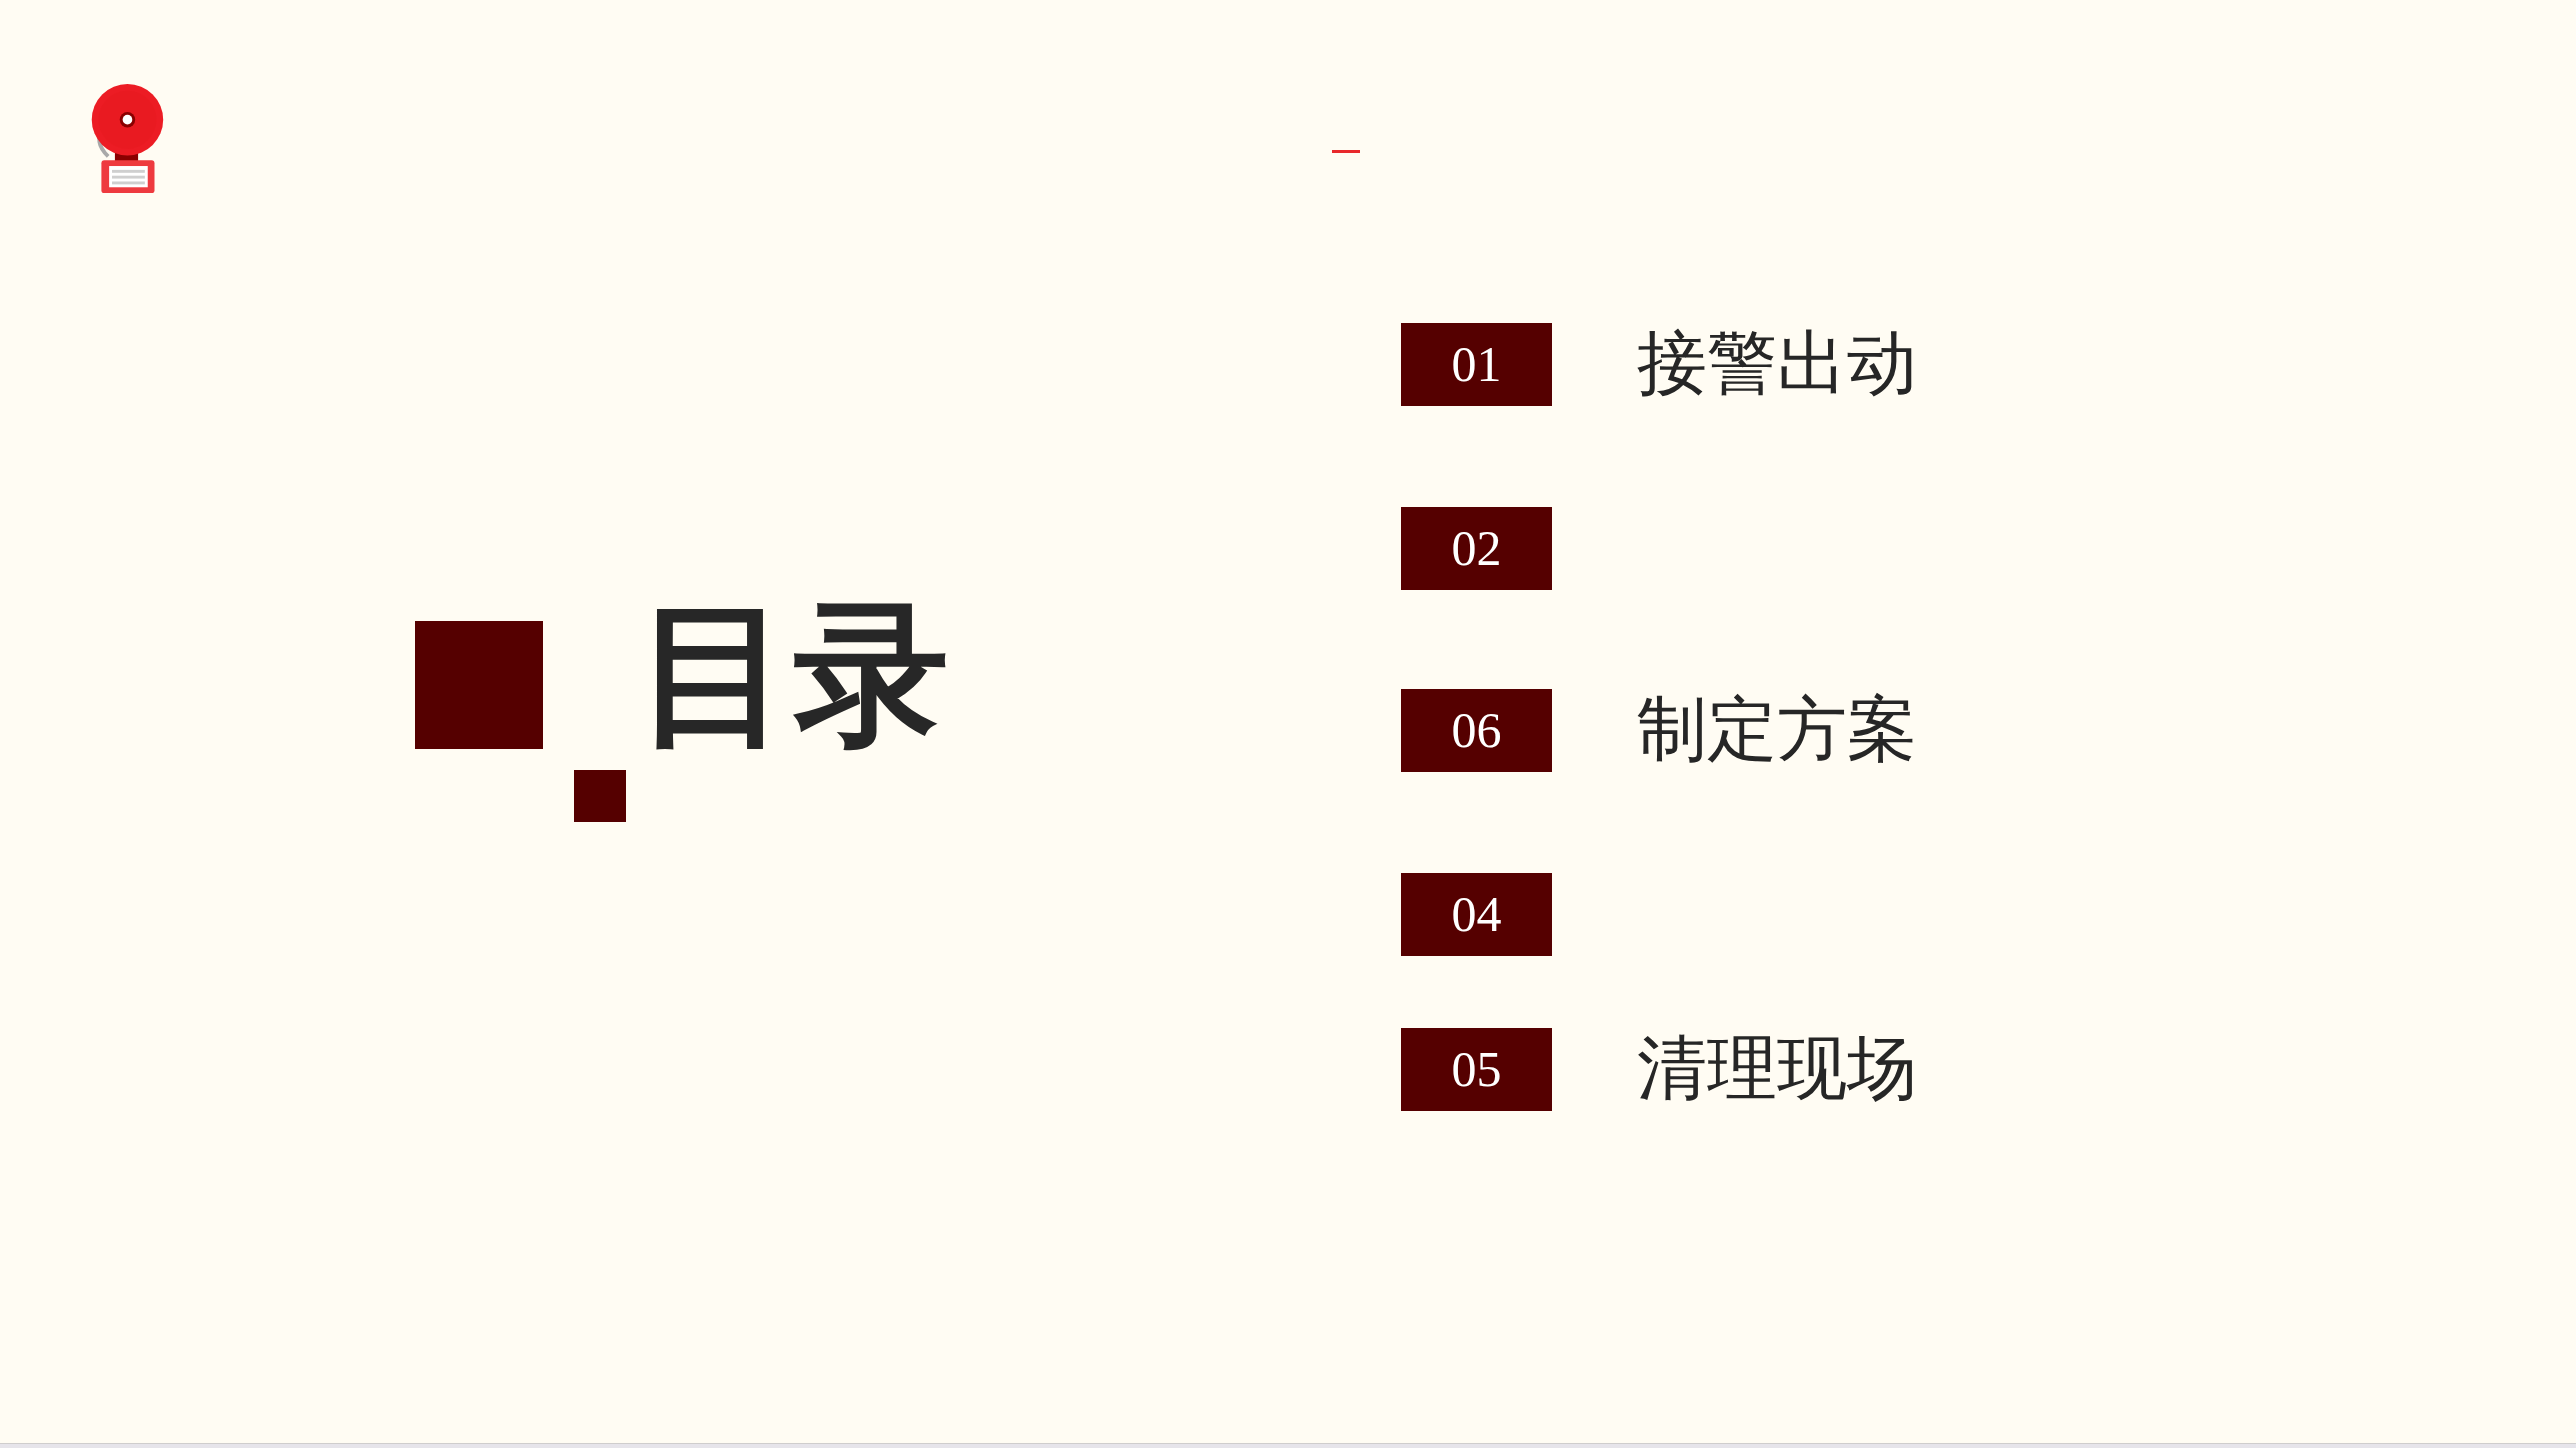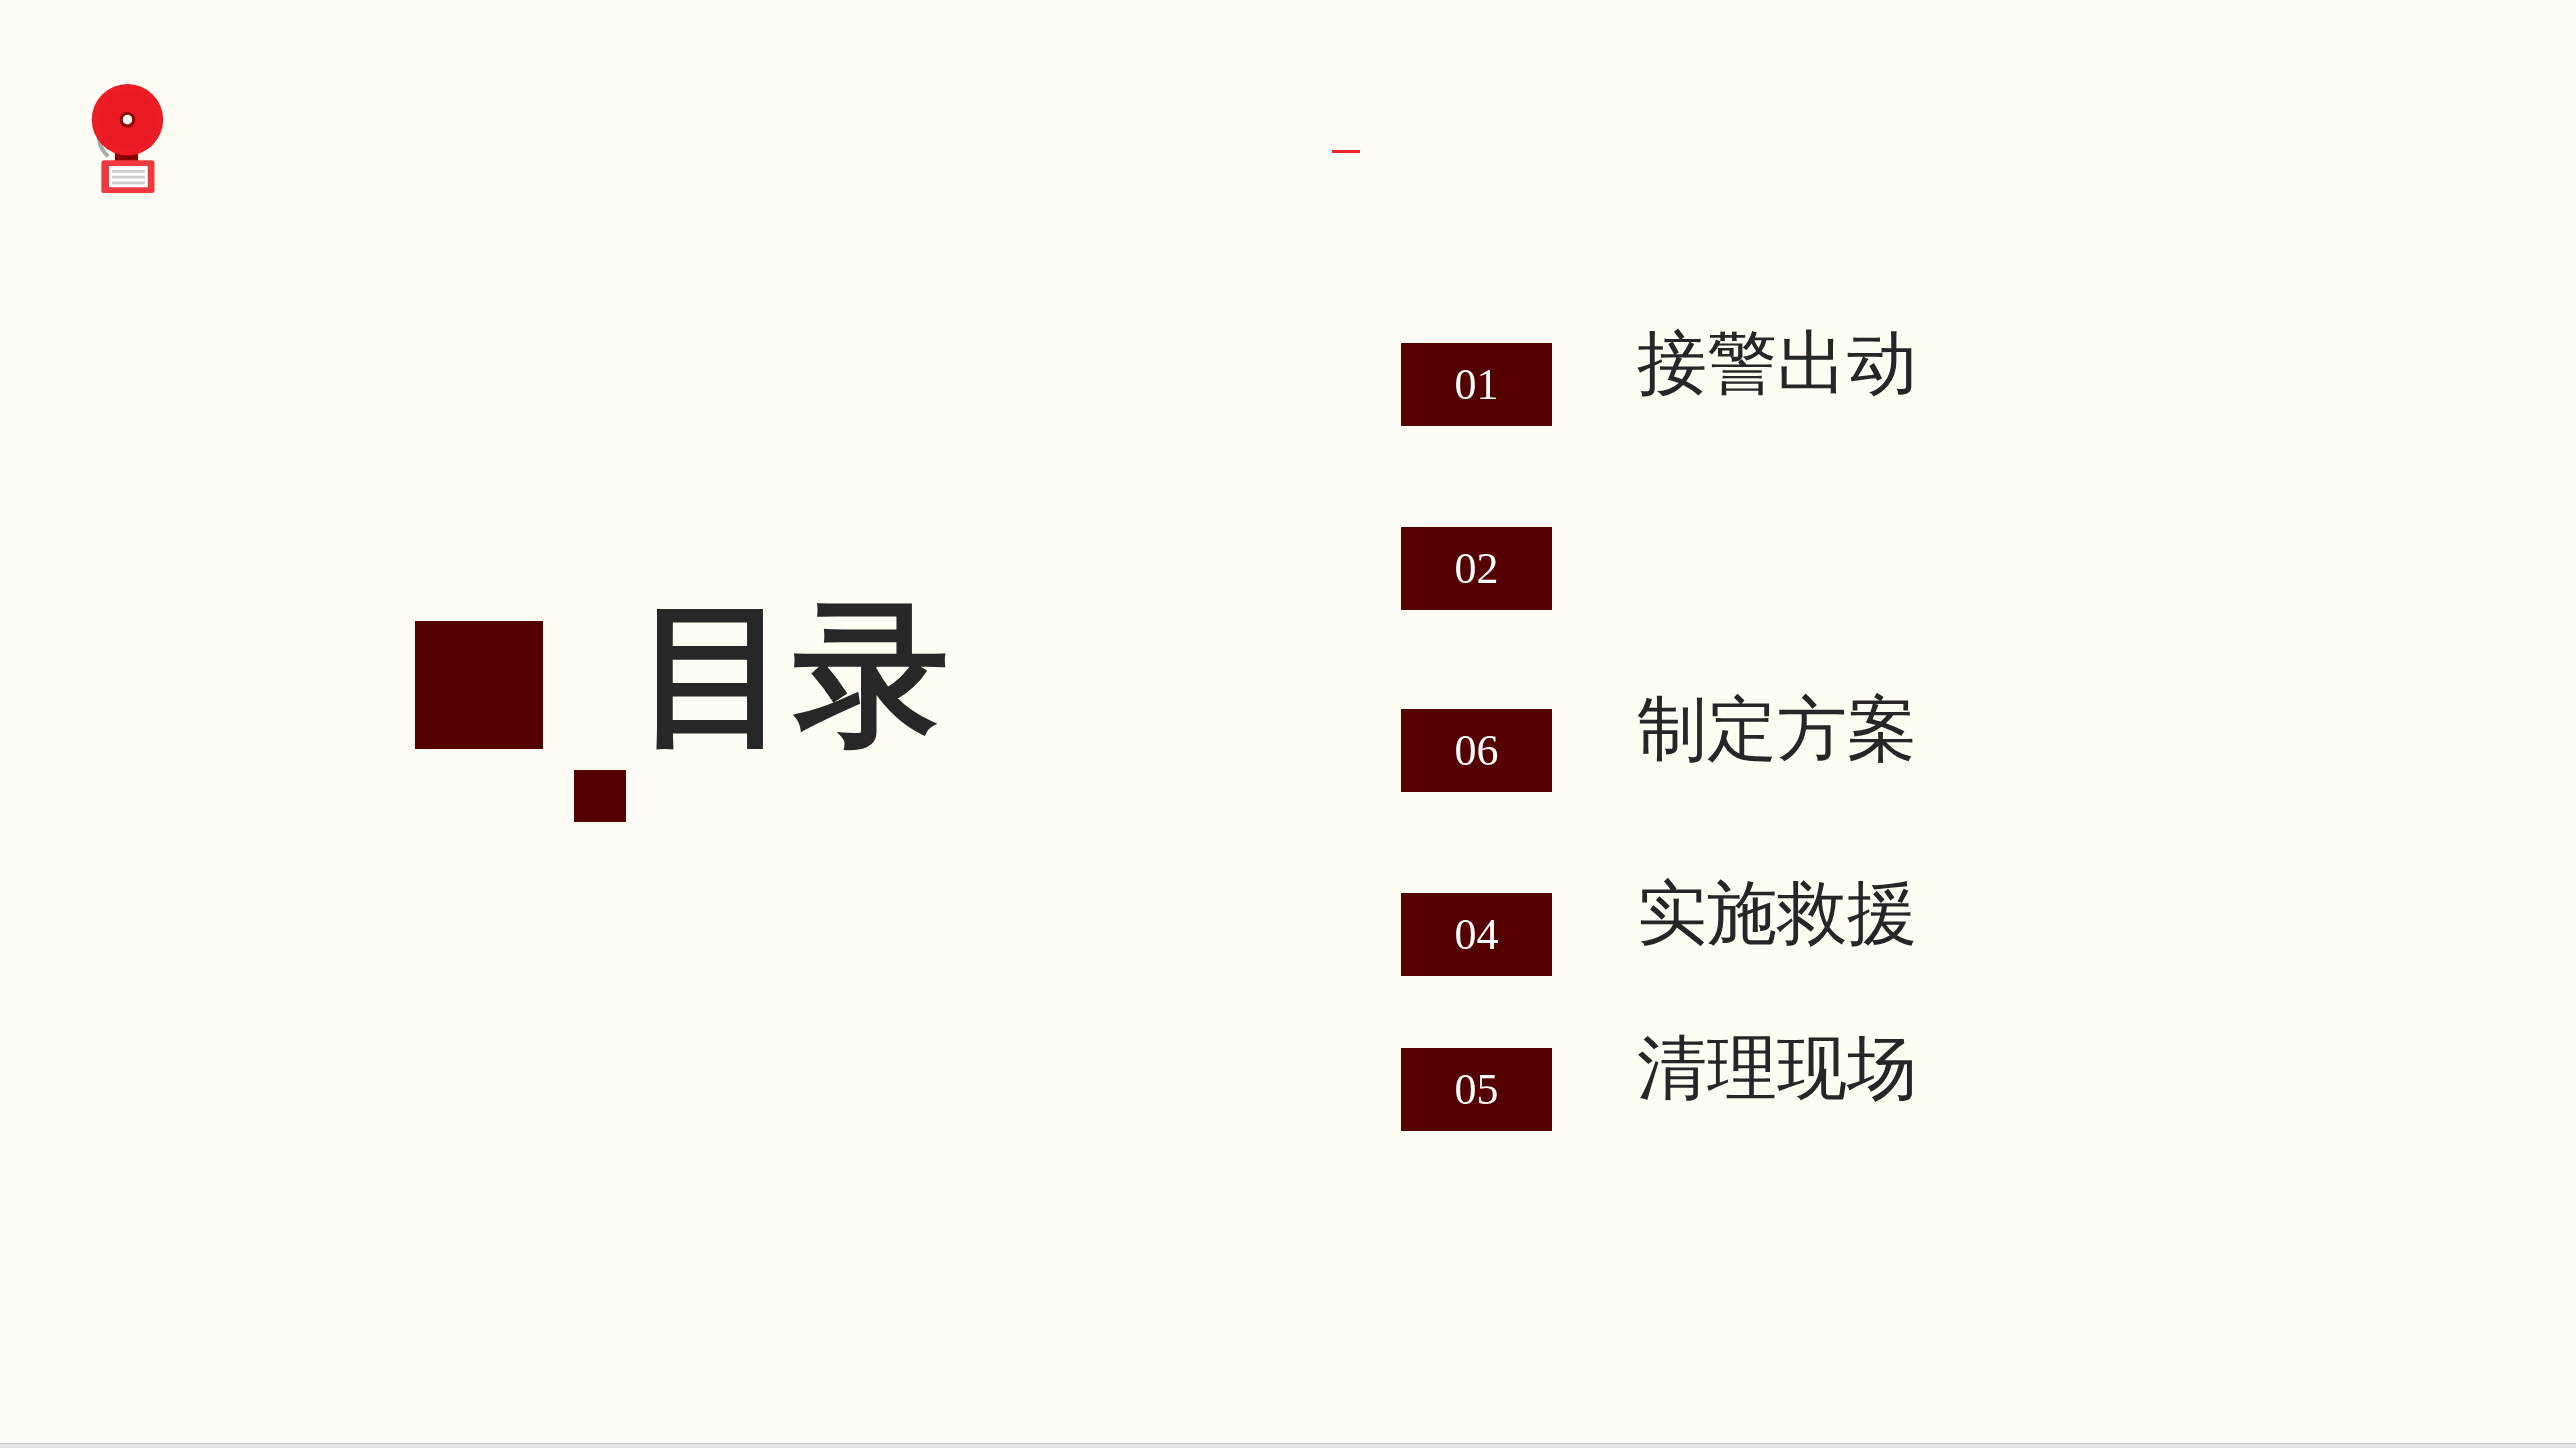--- a/index.html
+++ b/index.html
@@ -11,21 +11,21 @@
     .slide { position: absolute; left: 0; top: 0; width: 2576px; height: 1443px; background: #fffcf3; }
     .bottom-bar { position: absolute; left: 0; top: 1443px; width: 2576px; height: 5.8px; background: #e6e4ea; border-top: 1.9px solid #cfcdcd; box-sizing: border-box; }
     .bell { position: absolute; left: 83px; top: 83px; width: 87px; height: 112px; }
     .red-dash { position: absolute; left: 1332px; top: 150px; width: 28px; height: 2.9px; background: #e8282b; }
     .sq-big { position: absolute; left: 415px; top: 621px; width: 128px; height: 128px; background: #550000; }
     .sq-small { position: absolute; left: 574px; top: 770px; width: 52px; height: 52px; background: #550000; }
     .title { position: absolute; left: 637px; top: 597px; font-size: 155px; font-weight: bold; color: #272727; line-height: 1; letter-spacing: 1.9px; }
     .toc { position: absolute; left: 1401px; top: 323px; }
     .toc-item { position: absolute; left: 0; width: 676px; height: 83px; }
     .num-box { position: absolute; left: 0; top: 0; width: 151px; height: 83px; background: #550000; color: #ffffff;
-      font-family: "Liberation Serif", "DejaVu Serif", serif; font-size: 44px; line-height: 83px; text-align: center; margin-top: 20px; }
+      font-family: "Liberation Serif", "DejaVu Serif", serif; font-size: 50px; line-height: 83px; text-align: center; }
     .label { position: absolute; left: 236px; top: -7.7px; font-size: 70px; color: #262626; line-height: 97px; white-space: nowrap; }
   </style>
 </head>
 <body>
 
 <div class="slide">
 
   <svg class="bell" viewBox="0 0 90 116">
     <path d="M22 46 Q10 60 26 76" stroke="#a9a9a9" stroke-width="4" fill="none"></path>
     <circle cx="19" cx2="" cy="44" r="4" fill="#a9a9a9"></circle>
@@ -55,21 +55,20 @@
     </div>
     <div class="toc-item" style="top:184px;">
       <div class="num-box">02</div>
     </div>
     <div class="toc-item" style="top:366px;">
       <div class="num-box">06</div>
       <div class="label">制定方案</div>
     </div>
     <div class="toc-item" style="top:550px;">
       <div class="num-box">04</div>
-      <div class="label">实施救援</div>
     </div>
     <div class="toc-item" style="top:705px;">
       <div class="num-box">05</div>
       <div class="label">清理现场</div>
     </div>
   </div>
 </div>
 
 <div class="bottom-bar"></div>
 

